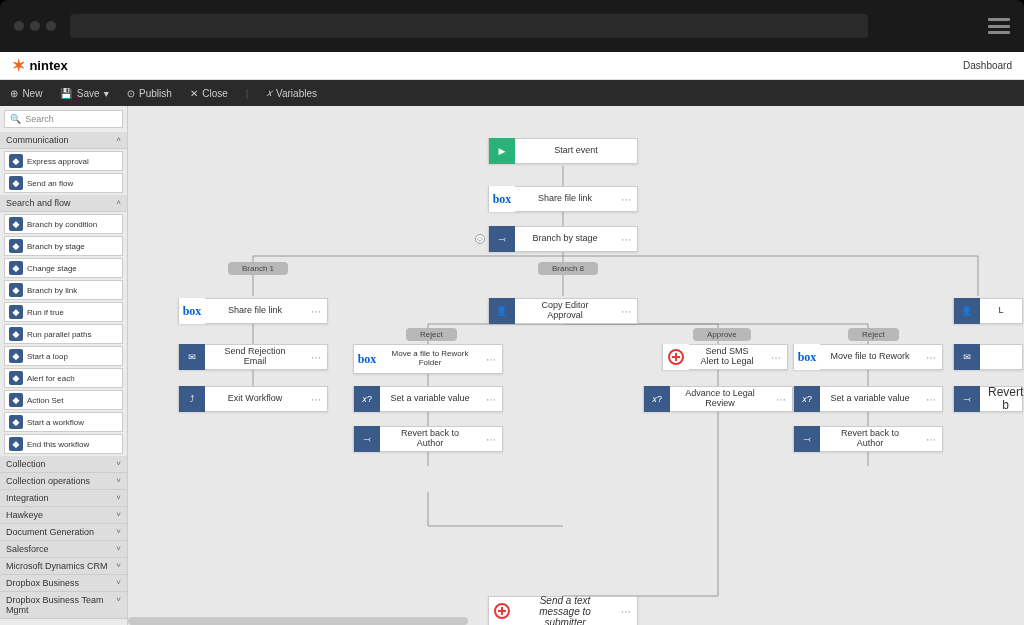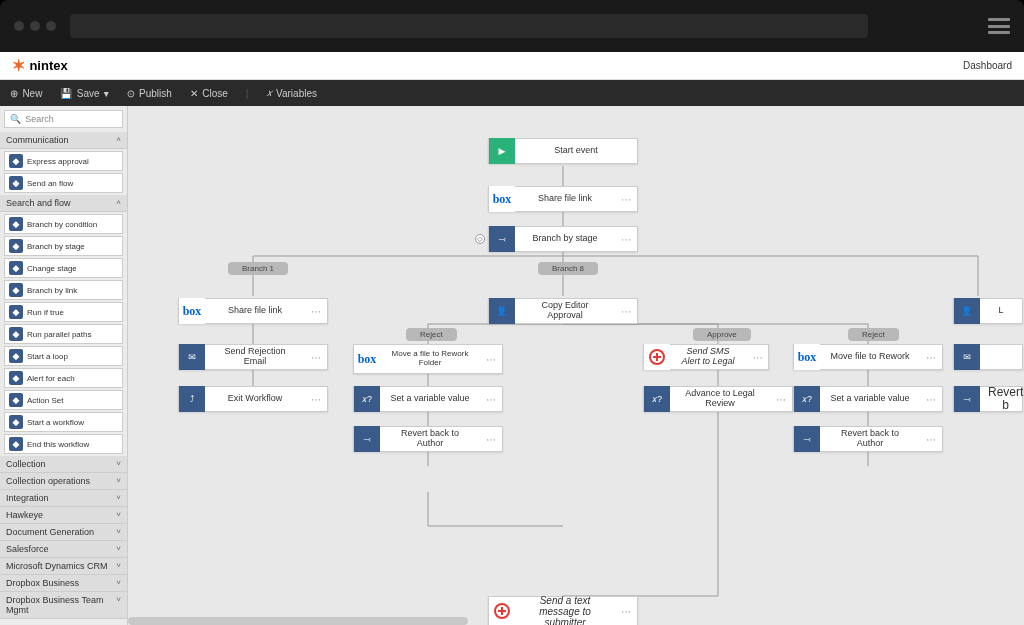--- a/index.html
+++ b/index.html
@@ -291,21 +291,21 @@
         <div class="node-icon ic-blue">𝑥?</div>
         <div class="node-label">Set a variable value</div>
         <div class="node-menu">⋯</div>
       </div>
       <div class="node" style="left:225px; top:320px; width:150px;">
         <div class="node-icon ic-blue">⤙</div>
         <div class="node-label">Revert back to Author</div>
         <div class="node-menu">⋯</div>
       </div>
 
-      <div class="node" style="left:515px; top:238px; width:126px;font-style:italic;">
+      <div class="node" style="left:534px; top:238px; width:126px;">
         <div class="node-icon ic-red">
             <div class="red-circle"></div>
           </div>
         <div class="node-label">Send SMS Alert to Legal</div>
         <div class="node-menu">⋯</div>
       </div>
       <div class="node" style="left:515px; top:280px; width:150px;">
         <div class="node-icon ic-blue">𝑥?</div>
         <div class="node-label">Advance to Legal Review</div>
         <div class="node-menu">⋯</div>

